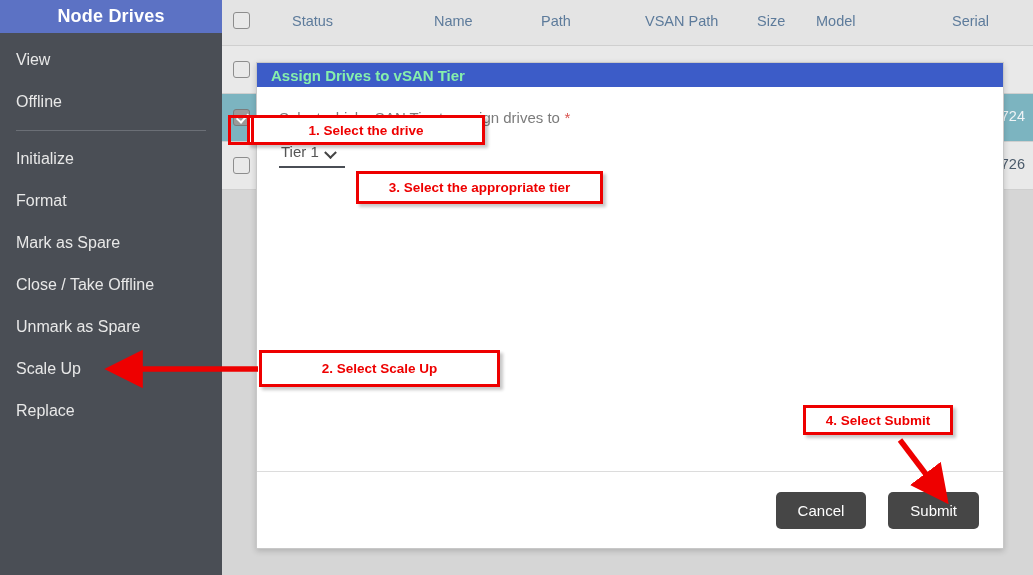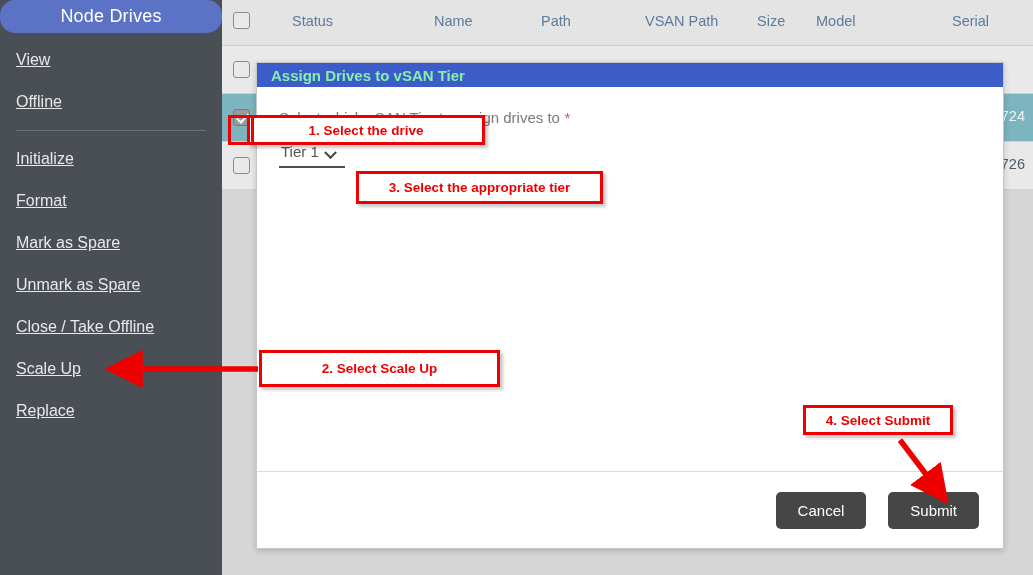--- a/index.html
+++ b/index.html
@@ -89,36 +89,34 @@
     left: 0; top: 0;
     width: 222px; height: 575px;
     background: #4a4e55;
     z-index: 6;
   }
   .sidebar-title {
     height: 33px;
     background: #5c72c4;
     color: #ffffff;
     font-size: 18px;
-    font-weight: normal;
+    font-weight: bold;
     display: flex;
     align-items: center;
     justify-content: center;
     letter-spacing: .2px;
-    border-radius: 15px;
   }
   .menu { padding-top: 6px; }
   .menu-item {
     height: 42px;
     display: flex;
     align-items: center;
     padding-left: 16px;
     color: #e8e8e8;
     font-size: 16px;
-    text-decoration: underline;
   }
   .menu-divider {
     height: 1px;
     background: #6b6f76;
     margin: 7px 16px 7px 16px;
   }
 
   
   .modal {
     position: absolute;
@@ -277,24 +275,24 @@
       <div class="menu-item">
         <span>Initialize</span>
       </div>
       <div class="menu-item">
         <span>Format</span>
       </div>
       <div class="menu-item">
         <span>Mark as Spare</span>
       </div>
       <div class="menu-item">
+        <span>Close / Take Offline</span>
+      </div>
+      <div class="menu-item">
         <span>Unmark as Spare</span>
-      </div>
-      <div class="menu-item">
-        <span>Close / Take Offline</span>
       </div>
       <div class="menu-item">
         <span>Scale Up</span>
       </div>
       <div class="menu-item">
         <span>Replace</span>
       </div>
     </div>
   </div>
 

